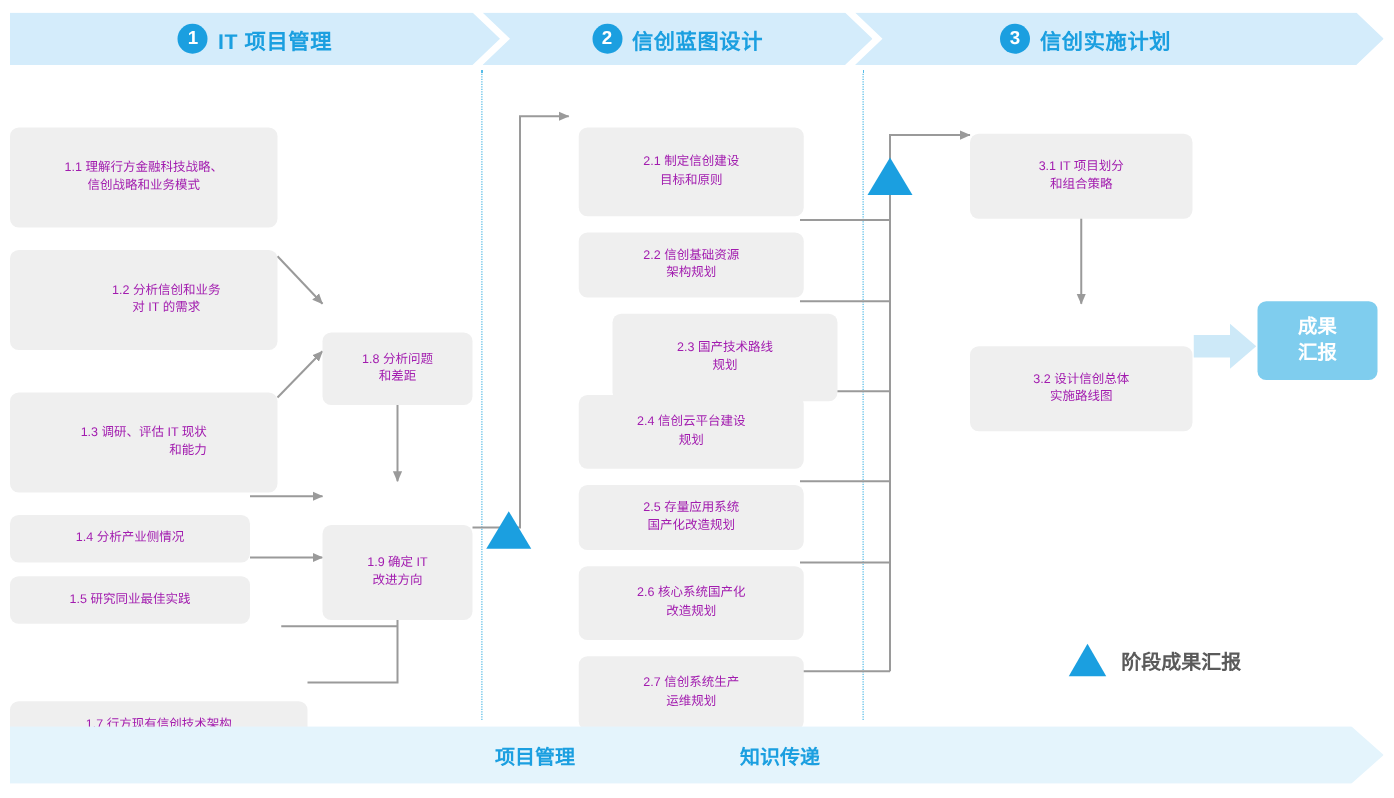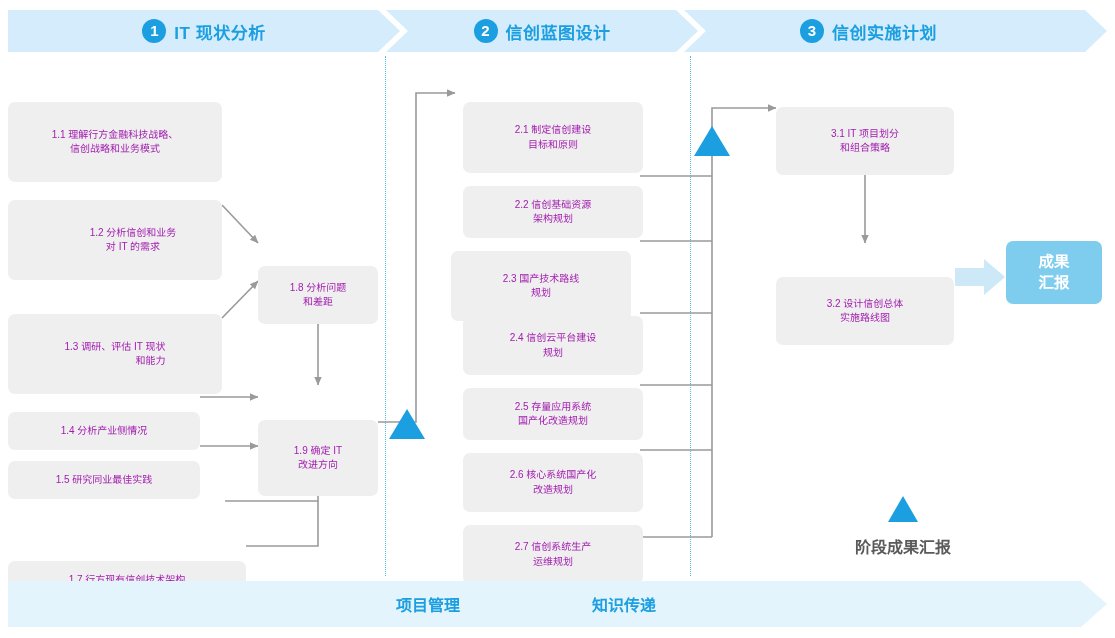--- a/index.html
+++ b/index.html
@@ -138,21 +138,21 @@
 
     <g fill="#cde9f8">
       <path d="M955,268 L984,268 L984,259 L1005,277 L984,295 L984,286 L955,286 z"></path>
     </g>
   </svg>
 
   <div class="band b1" style="left:8px;top:10px;width:392px;">
     <div class="chev"></div>
     <div class="band-inner">
       <span class="stage-num">1</span>
-      <span class="stage-title">IT 现状分析</span>
+      <span class="stage-title">IT 项目管理</span>
     </div>
   </div>
 
   <div class="band b2" style="left:386px;top:10px;width:312px;">
     <div class="chev"></div>
     <div class="band-inner">
       <span class="stage-num">2</span>
       <span class="stage-title">信创蓝图设计</span>
     </div>
   </div>
@@ -176,21 +176,21 @@
   <div class="box" style="left:8px;top:527px;width:238px;height:38px;">1.7 行方现有信创技术架构</div>
   <div class="box" style="left:258px;top:232px;width:120px;height:58px;">1.8 分析问题
 和差距</div>
   <div class="box" style="left:258px;top:386px;width:120px;height:76px;">1.9 确定 IT
 改进方向</div>
 
   <div class="box" style="left:463px;top:68px;width:180px;height:71px;">2.1 制定信创建设
 目标和原则</div>
   <div class="box" style="left:463px;top:152px;width:180px;height:52px;">2.2 信创基础资源
 架构规划</div>
-  <div class="box" style="left:451px;top:217px;width:180px;height:70px;">2.3 国产技术路线
+  <div class="box" style="left:490px;top:217px;width:180px;height:70px;">2.3 国产技术路线
 规划</div>
   <div class="box" style="left:463px;top:282px;width:180px;height:59px;">2.4 信创云平台建设
 规划</div>
   <div class="box" style="left:463px;top:354px;width:180px;height:52px;">2.5 存量应用系统
 国产化改造规划</div>
   <div class="box" style="left:463px;top:419px;width:180px;height:59px;">2.6 核心系统国产化
 改造规划</div>
   <div class="box" style="left:463px;top:491px;width:180px;height:59px;">2.7 信创系统生产
 运维规划</div>
 
@@ -198,21 +198,21 @@
 和组合策略</div>
   <div class="box" style="left:776px;top:243px;width:178px;height:68px;">3.2 设计信创总体
 实施路线图</div>
 
   <div class="badge" style="left:1006px;top:241px;width:96px;height:63px;">成果
 汇报</div>
 
   <div class="tri" style="left:389px;top:409px;"></div>
   <div class="tri" style="left:694px;top:126px;"></div>
 
-  <div class="legend" style="left:855px;top:496px;flex-direction:column;">
+  <div class="legend" style="left:855px;top:515px;">
     <span class="tri small" style="position:relative;left:0;top:0;"></span>
     <span class="legend-label">阶段成果汇报</span>
   </div>
 
   <div class="footer" style="left:8px;top:581px;width:1099px;"></div>
   <div class="footer-label" style="left:396px;top:581px;">项目管理</div>
   <div class="footer-label" style="left:592px;top:581px;">知识传递</div>
 
 </div>
 

